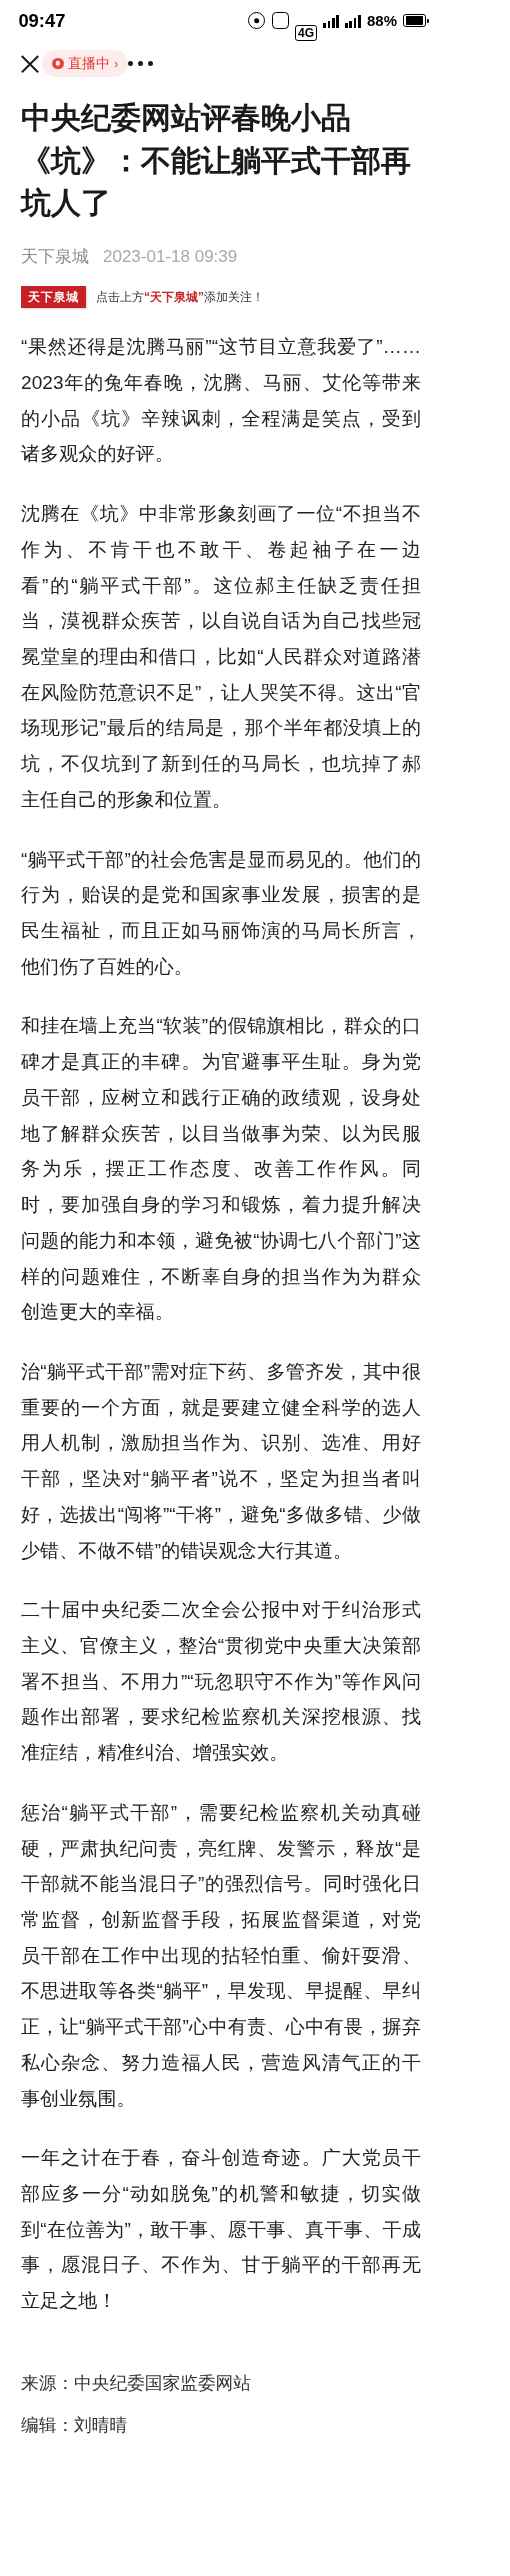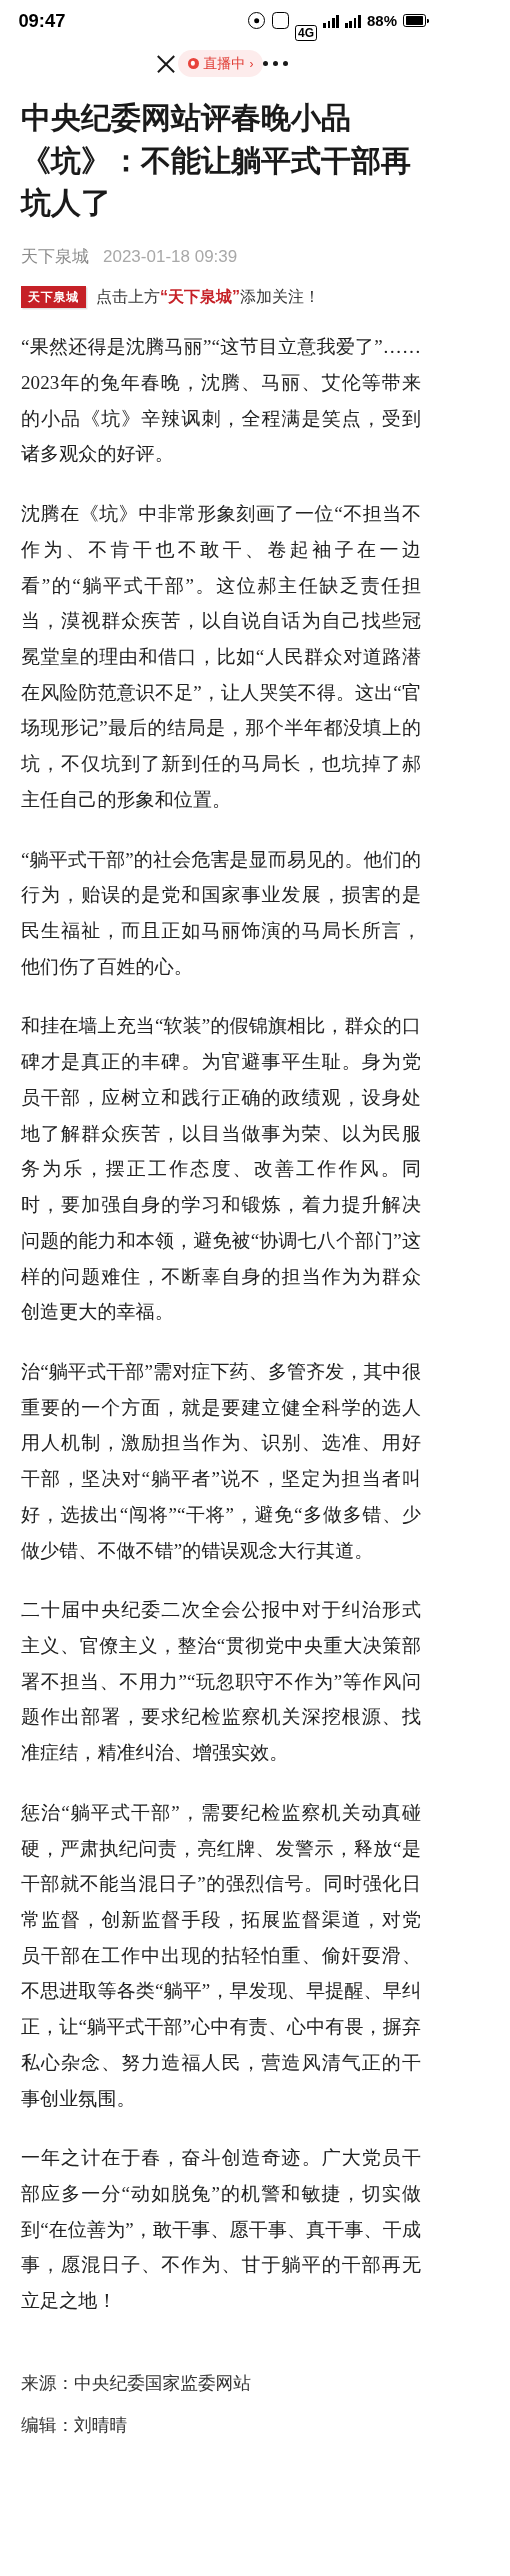--- a/index.html
+++ b/index.html
@@ -82,21 +82,21 @@
   .battery i{
     position:absolute;left:1.4px;top:1.4px;bottom:1.4px;width:80%;background:#000;border-radius:0.7px;display:block;
   }
   .batt-pct { font-size: 15px; font-weight: bold; }
 
   
   .navbar {
     height: 45px;
     display: flex;
     align-items: center;
-    justify-content: center;
+    justify-content: flex-start;
     padding: 0 18.4px;
   }
   .close-x {
     width: 24px; height: 24px;
     position: relative;
     cursor: pointer;
   }
   .close-x::before, .close-x::after {
     content:"";
     position:absolute;
@@ -172,33 +172,32 @@
     font-size: 12px;
     font-weight: bold;
     padding: 4.3px 5.7px;
     line-height: 1.1;
     width: 65px;
     text-align: center;
     letter-spacing: 0.7px;
     box-shadow: 1.4px 1.4px 0 rgba(0,0,0,.12);
   }
   .banner-text {
-    font-size: 16px;
+    font-size: 12px;
     color: #333;
   }
   .banner-text b { color: #c62127; }
 
   .para {
     font-size: 19px;
     line-height: 1.88;
     color: #222;
     margin: 0 0 24px 0;
     text-align: justify;
     letter-spacing: 0.1px;
-    font-family: Liberation Serif, serif;
   }
   .footer-line {
     font-size: 17.7px;
     color: #333;
     margin: 0 0 18.4px 0;
   }
   .spacer { height: 28px; }
 </style>
 </head>
 <body>

